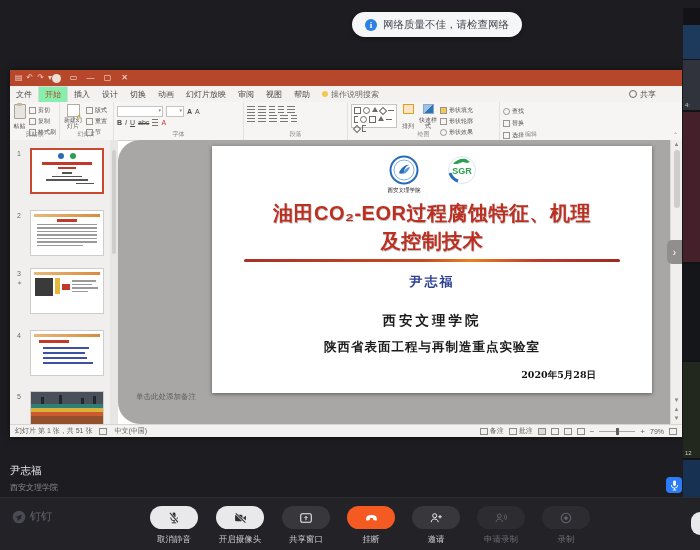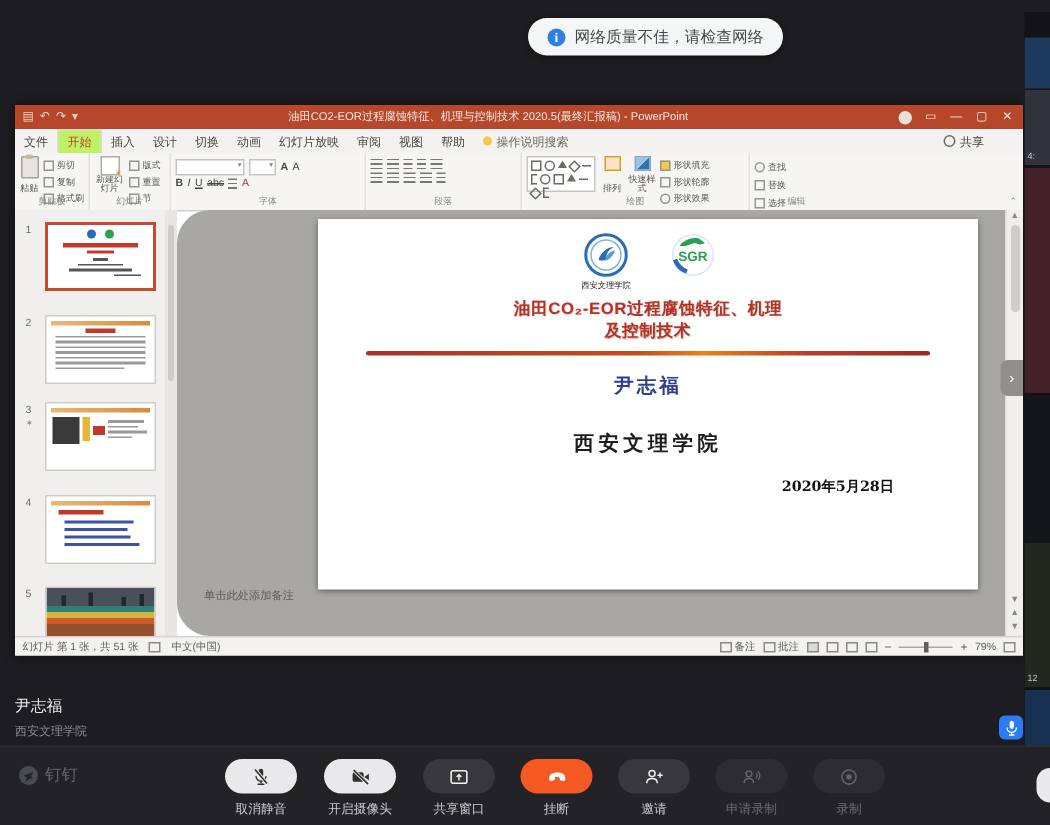--- a/index.html
+++ b/index.html
@@ -26,21 +26,21 @@
   .qat{display:flex;gap:4px;padding-left:5px;color:#f0cfc3;font-size:8px;line-height:16px;}
   .qat span{cursor:default;}
   .ppt-title{flex:1;text-align:center;font-size:7.5px;color:#fde9e2;white-space:nowrap;overflow:hidden;text-overflow:ellipsis;padding:0 4px;}
   .tb-right{display:flex;align-items:center;gap:2px;padding-right:3px;}
   .tb-avatar{width:9px;height:9px;border-radius:50%;background:#ecdfd6;margin-right:3px;}
   .tb-btn{width:15px;text-align:center;font-size:8px;color:#fbe9e2;line-height:16px;}
 
   .ppt-tabs{position:absolute;left:0;top:16px;right:0;height:16px;background:#f3f2f1;display:flex;align-items:stretch;
             font-size:8px;color:#4a4642;border-bottom:3px solid #3b82f6;}
   .tab{padding:0 6px;display:flex;align-items:center;white-space:nowrap;}
-  .tab.sel{background:#bef264;color:#b7472a;border:1px solid #dcdad8;border-bottom:none;}
+  .tab.sel{background:#86efac;color:#b7472a;border:1px solid #dcdad8;border-bottom:none;}
   .tellme{display:flex;align-items:center;gap:3px;color:#6d6a66;padding:0 6px;}
   .bulb{width:6px;height:6px;border-radius:50%;background:#f2c94c;display:inline-block;}
   .share-btn{margin-left:auto;display:flex;align-items:center;gap:3px;padding:0 26px 0 6px;color:#4a4642;}
   .share-person{width:6px;height:6px;border-radius:50%;border:1px solid #6d6a66;}
 
   .ppt-ribbon{position:absolute;left:0;top:32px;right:0;height:38px;background:#f6f5f4;border-bottom:1px solid #d2d0ce;
               display:flex;font-size:6px;color:#5a5652;overflow:hidden;}
   .grp{position:relative;border-right:1px solid #e3e1df;height:100%;flex:0 0 auto;padding:2px 3px 9px 3px;box-sizing:border-box;}
   .grp-lbl{position:absolute;left:0;right:0;bottom:1px;text-align:center;font-size:6px;color:#8a8682;}
   .g-clip{width:50px;}.g-slides{width:54px;}.g-font{width:130px;}.g-para{width:104px;}.g-draw{width:152px;}.g-edit{width:62px;}
@@ -103,21 +103,21 @@
   .t5-sky{height:12px;background:#49505a;position:relative;}
   .t5-sky i{position:absolute;bottom:0;width:3px;background:#23262b;}
   .strata{height:4px;}
 
   .canvas{position:absolute;left:108px;top:0;width:609px;height:100%;background:#a9a7a5;border-radius:22px;}
   .slide{position:absolute;left:94px;top:6px;width:440px;height:247px;background:#fff;
          box-shadow:0 1px 4px rgba(0,0,0,.45);display:flex;flex-direction:column;align-items:center;}
   .logo-row{display:flex;gap:26px;align-items:flex-start;margin-top:9px;}
   .logo-xawl{display:flex;flex-direction:column;align-items:center;}
   .logo-cap{font-size:5.5px;color:#222;margin-top:2px;font-family:"DejaVu Serif",serif;}
-  .slide-title{margin-top:5px;font-size:11px;font-weight:800;color:#bd2f20;line-height:1.4;
+  .slide-title{margin-top:5px;font-size:20px;font-weight:800;color:#bd2f20;line-height:1.4;
                text-align:center;white-space:pre-line;letter-spacing:.5px;
                text-shadow:.6px .6px .8px rgba(130,130,130,.55);}
   .divider{width:376px;height:3px;margin-top:4px;border-radius:2px;
            background:linear-gradient(90deg,#a93226,#c84a22 48%,#e8821e 60%,#c0392b 78%,#9c2b1e);}
   .slide-author{margin-top:11px;font-size:13px;font-weight:bold;color:#2c3f94;letter-spacing:2px;}
   .slide-org1{margin-top:21px;font-size:13.5px;font-weight:bold;color:#1c1c1c;font-family:"DejaVu Serif",serif;letter-spacing:3px;}
   .slide-org2{margin-top:9px;font-size:12.5px;font-weight:bold;color:#1c1c1c;font-family:"DejaVu Serif",serif;letter-spacing:1px;}
   .slide-date{align-self:flex-end;margin:13px 56px 0 0;font-size:9.5px;font-weight:bold;color:#111;font-family:"DejaVu Serif",serif;}
   .notes-hint{position:absolute;left:18px;top:252px;font-size:7.5px;color:#5f5d5b;}
 
@@ -179,21 +179,20 @@
 
   <div class="ppt">
 
     <div class="ppt-titlebar">
       <div class="qat">
         <span>▤</span>
         <span>↶</span>
         <span>↷</span>
         <span>▾</span>
       </div>
-      <div class="ppt-title">油田CO2-EOR过程腐蚀特征、机理与控制技术 2020.5(最终汇报稿) - PowerPoint</div>
       <div class="tb-right">
         <span class="tb-avatar"></span>
         <span class="tb-btn">▭</span>
         <span class="tb-btn">—</span>
         <span class="tb-btn">▢</span>
         <span class="tb-btn">✕</span>
       </div>
     </div>
 
     <div class="ppt-tabs">
@@ -463,20 +462,21 @@
               <path d="M3 18a13 13 0 0 0 8 8" fill="none" stroke="#2b6cb8" stroke-width="3"></path>
               <path d="M6 9c3-4 8-6 13-5l4 3-3 1-4-1-6 2z" fill="#2e9e4f"></path>
               <text x="15" y="19" text-anchor="middle" font-size="9" font-weight="bold" fill="#2e9e4f" font-family="Liberation Sans,sans-serif">SGR</text>
             </svg>
           </div>
           <div class="slide-title">油田CO₂-EOR过程腐蚀特征、机理
 及控制技术</div>
           <div class="divider"></div>
           <div class="slide-author">尹志福</div>
           <div class="slide-org1">西安文理学院</div>
+          <div class="slide-org2">陕西省表面工程与再制造重点实验室</div>
           <div class="slide-date">2020年5月28日</div>
         </div>
         <div class="notes-hint">单击此处添加备注</div>
       </div>
 
       <div class="vscroll">
         <span class="vs-arrow">▲</span>
         <div class="vs-thumb"></div>
         <div class="vs-bottom">
           <span class="vs-arrow">▼</span>

